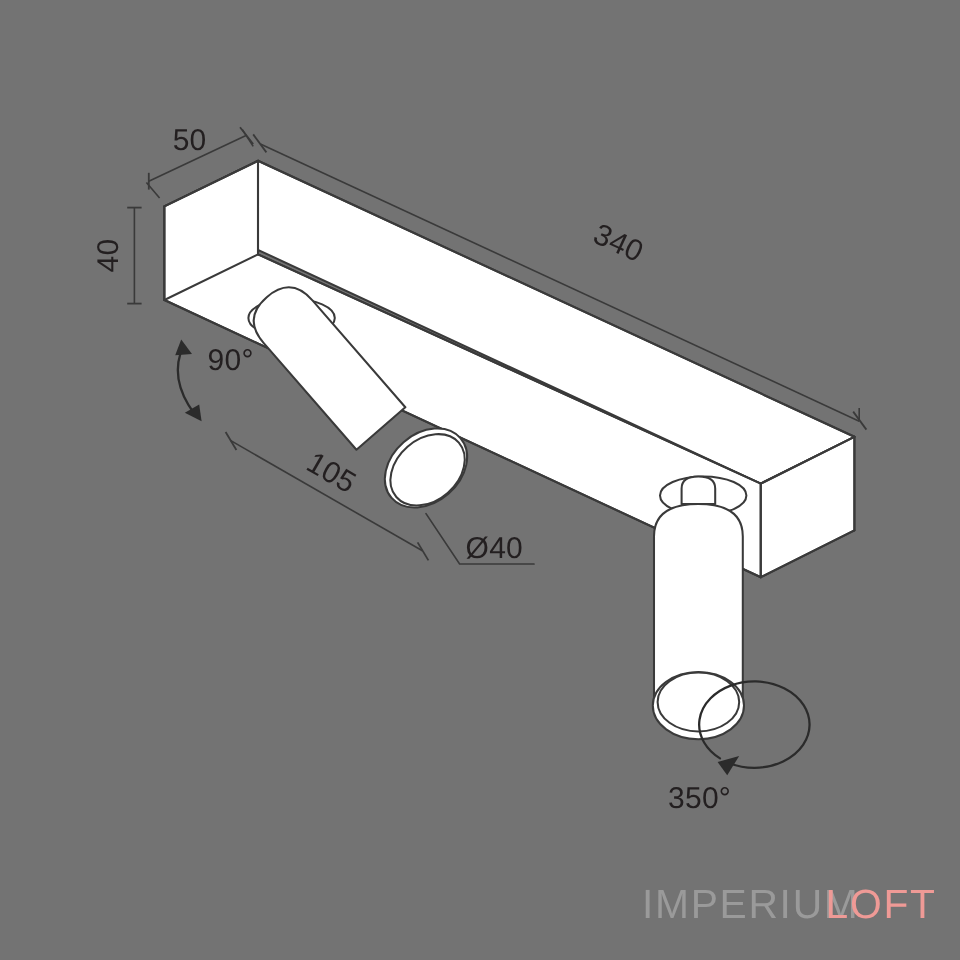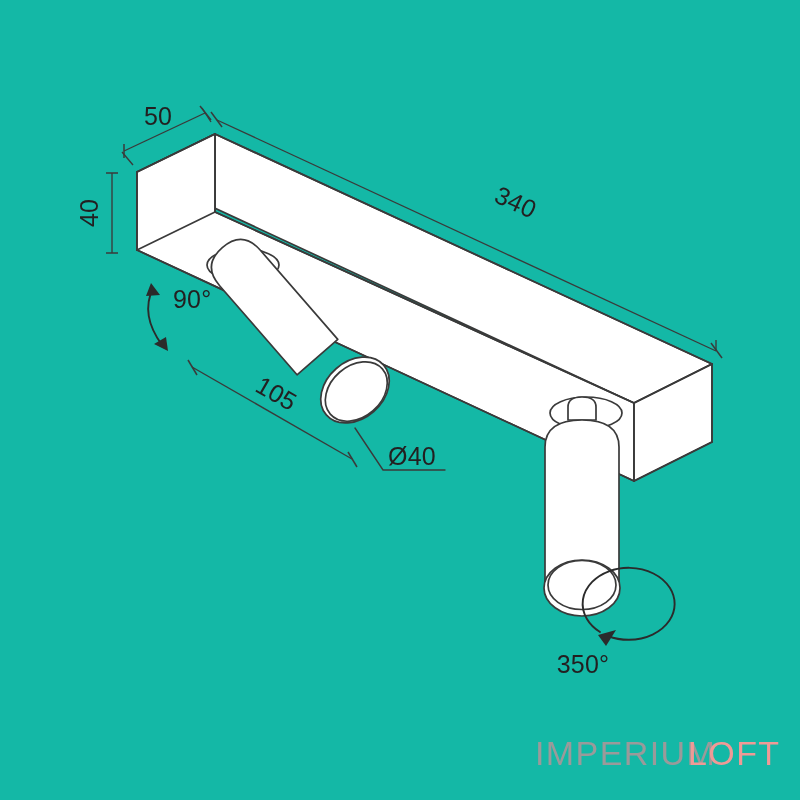--- a/index.html
+++ b/index.html
@@ -12,21 +12,21 @@
     width: 800px;
     height: 800px;
     font-family: "Liberation Sans", sans-serif;
     overflow: hidden;
     position: relative;
   }
   #drawing-root {
     position: relative;
     width: 800px;
     height: 800px;
-    background: #14b8a6;
+    background: #737373;
   }
   svg#technical-drawing {
     display: block;
     width: 800px;
     height: 800px;
   }
   .geom-line {
     fill: none;
     stroke: #3a3a3a;
     stroke-width: 1.7;

